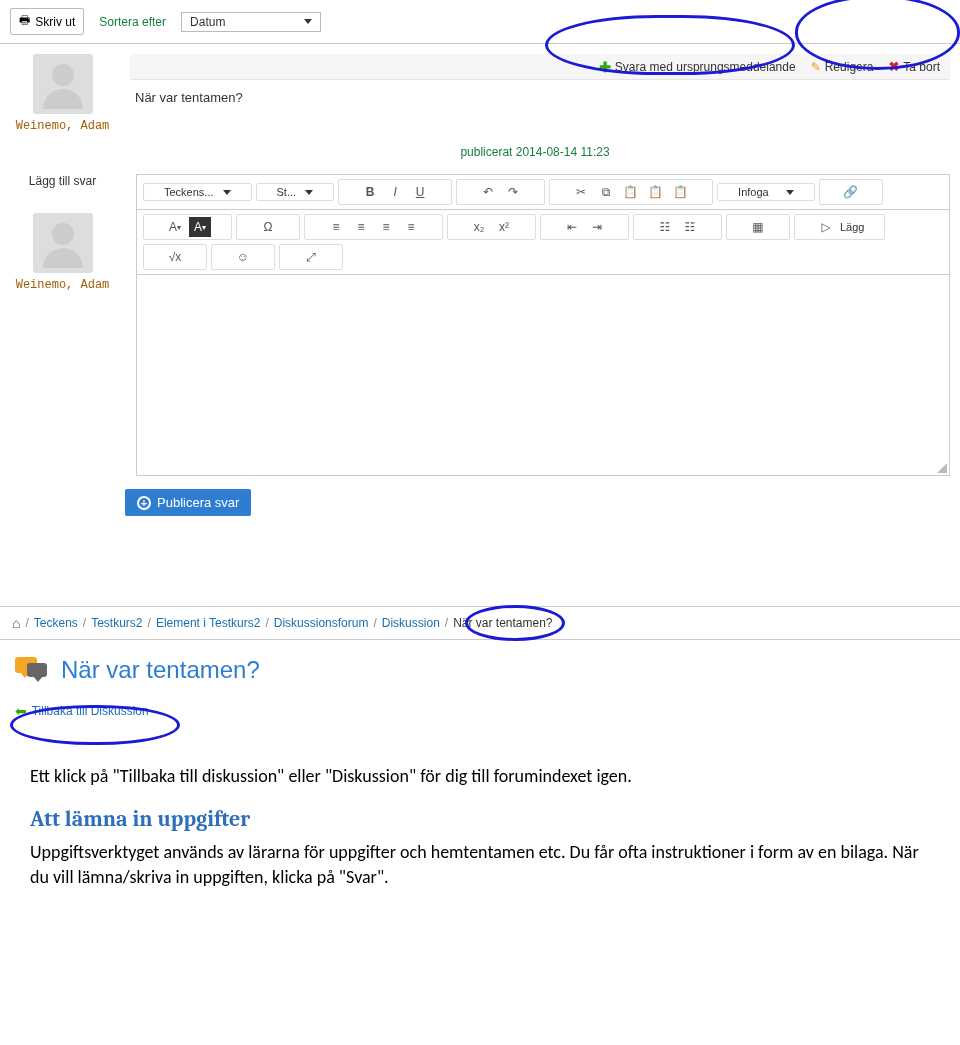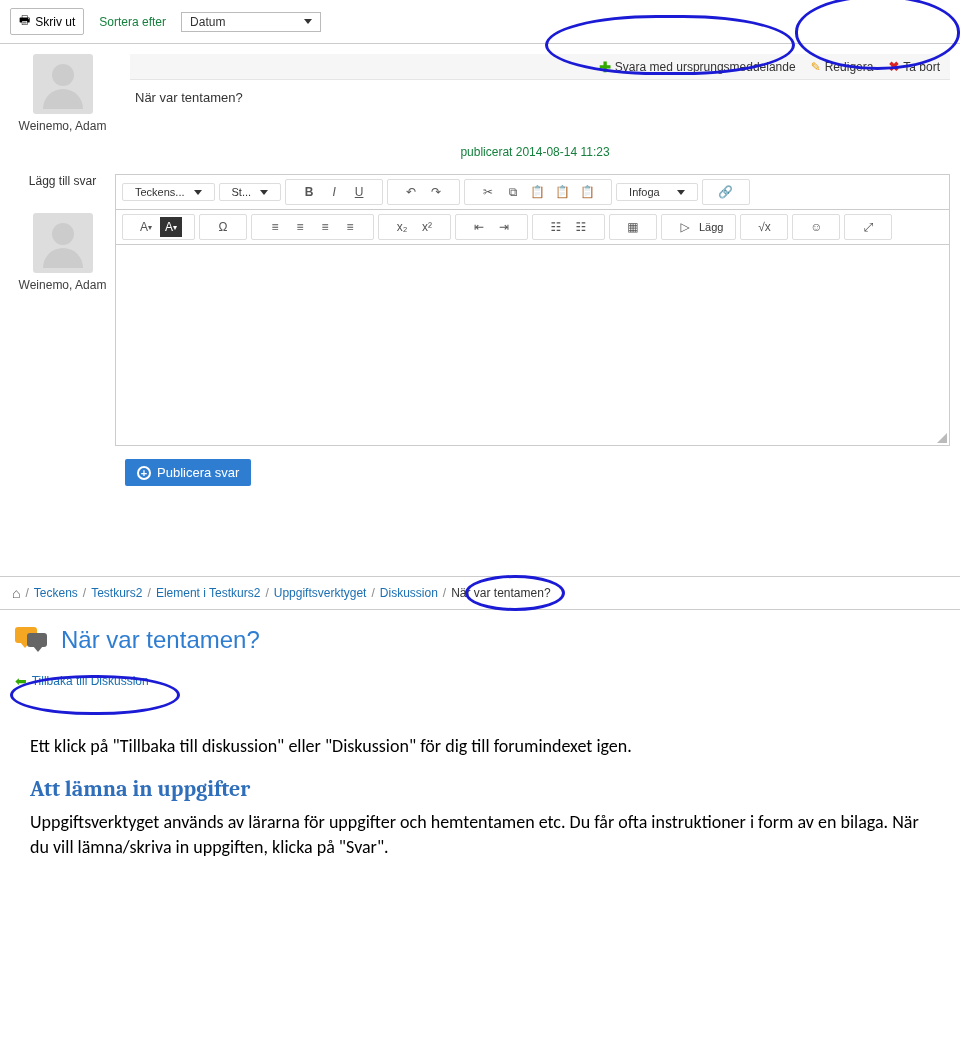--- a/index.html
+++ b/index.html
@@ -11,36 +11,36 @@
   .sort-label { font-size: 12px; color: #15803d; }
   .sort-select { display: inline-flex; align-items: center; gap: 40px; border: 1px solid #bbb; padding: 2px 8px; font-size: 12px; min-width: 140px; justify-content: space-between; cursor: pointer; }
   .triangle-down { width: 0; height: 0; border-left: 4px solid transparent; border-right: 4px solid transparent; border-top: 5px solid #333; }
 
   
   .post-row { display: flex; padding: 10px 10px 5px 10px; gap: 15px; }
   .avatar-col { width: 105px; text-align: center; }
   .avatar { width: 60px; height: 60px; background: #ddd; border-radius: 3px; margin: 0 auto 5px auto; position: relative; }
   .avatar::before { content:""; position:absolute; top:10px; left:50%; transform:translateX(-50%); width:22px; height:22px; background:#ccc; border-radius:50%; }
   .avatar::after { content:""; position:absolute; bottom:5px; left:50%; transform:translateX(-50%); width:40px; height:20px; background:#ccc; border-radius:20px 20px 0 0; }
-  .avatar-name { font-size: 12px; color: #404040; }
+  .avatar-name { font-size: 12px; color: #a16207; font-family: Liberation Mono, monospace; }
   .post-body { flex: 1; }
   .action-bar { background: #f6f6f6; border-bottom: 1px solid #e5e5e5; padding: 5px 10px; display: flex; justify-content: flex-end; gap: 15px; position: relative; }
   .action-link { display: inline-flex; align-items: center; gap: 4px; font-size: 12px; cursor: pointer; }
   .plus-green { color: #3a0; font-weight: bold; font-size: 14px; line-height: 12px; }
   .pencil { color: #e79a00; }
   .x-red { color: #d22; font-weight: bold; font-size: 13px; }
   .post-title { font-size: 13px; padding: 10px 5px; }
   .post-meta { text-align: center; font-size: 12px; color: #15803d; padding: 30px 10px 5px 0; }
 
   
-  .reply-row { display: flex; padding: 5px 10px; gap: 0; }
+  .reply-row { display: flex; padding: 5px 10px; gap: 21px; }
   .reply-label { font-size: 12px; margin-bottom: 8px; }
   .editor-box { border: 1px solid #ccc; flex: 1; }
   .editor-toolbars { border-bottom: 1px solid #ccc; padding: 3px 5px; display: flex; flex-wrap: wrap; gap: 2px; align-items: center; }
-  .tb-group { display: inline-flex; align-items: center; border: 1px solid #ddd; border-radius: 2px; padding: 2px 12px; margin: 1px; gap: 3px; font-size: 11px; background: #fff; }
+  .tb-group { display: inline-flex; align-items: center; border: 1px solid #ddd; border-radius: 2px; padding: 2px 20px; margin: 1px; gap: 3px; font-size: 11px; background: #fff; }
   .tb-btn { width: 22px; height: 20px; display: inline-flex; align-items: center; justify-content: center; border: 1px solid transparent; font-size: 12px; cursor: pointer; color:#555; }
   .editor-area { height: 200px; background: #fff; position: relative; }
   .resize-triangle { position: absolute; right: 2px; bottom: 2px; width: 0; height: 0; border-left: 10px solid transparent; border-bottom: 10px solid #bbb; }
   .publish-row { padding: 8px 0 0 125px; }
   .publish-btn { display: inline-flex; align-items: center; gap: 6px; background: #2f7dd1; color: #fff; border: none; padding: 6px 12px; font-size: 13px; cursor: pointer; border-radius: 2px; }
   .publish-plus { display: inline-flex; width: 14px; height: 14px; border: 2px solid #fff; border-radius: 50%; align-items: center; justify-content: center; font-weight: bold; font-size: 11px; }
 
   
   .ann { border: 3px solid #1b1bd6; border-radius: 50%; position: absolute; pointer-events: none; }
 
@@ -212,21 +212,21 @@
 <div class="screenshot-2">
   <div class="crumb-bar">
     <span class="home-ic">⌂</span>
     <span class="crumb-sep">/</span>
     <span class="crumb-link">Teckens</span>
     <span class="crumb-sep">/</span>
     <span class="crumb-link">Testkurs2</span>
     <span class="crumb-sep">/</span>
     <span class="crumb-link">Element i Testkurs2</span>
     <span class="crumb-sep">/</span>
-    <span class="crumb-link">Uppgiftsverktyget</span>
+    <span class="crumb-link">Diskussionsforum</span>
     <span class="crumb-sep">/</span>
     <span class="crumb-link">Diskussion</span>
     <span class="crumb-sep">/</span>
     <span>När var tentamen?</span>
   </div>
 
   <div class="thread-header">
     <div class="speech-icons">
       <div class="bubble1"></div>
         <div class="bubble2"></div>

